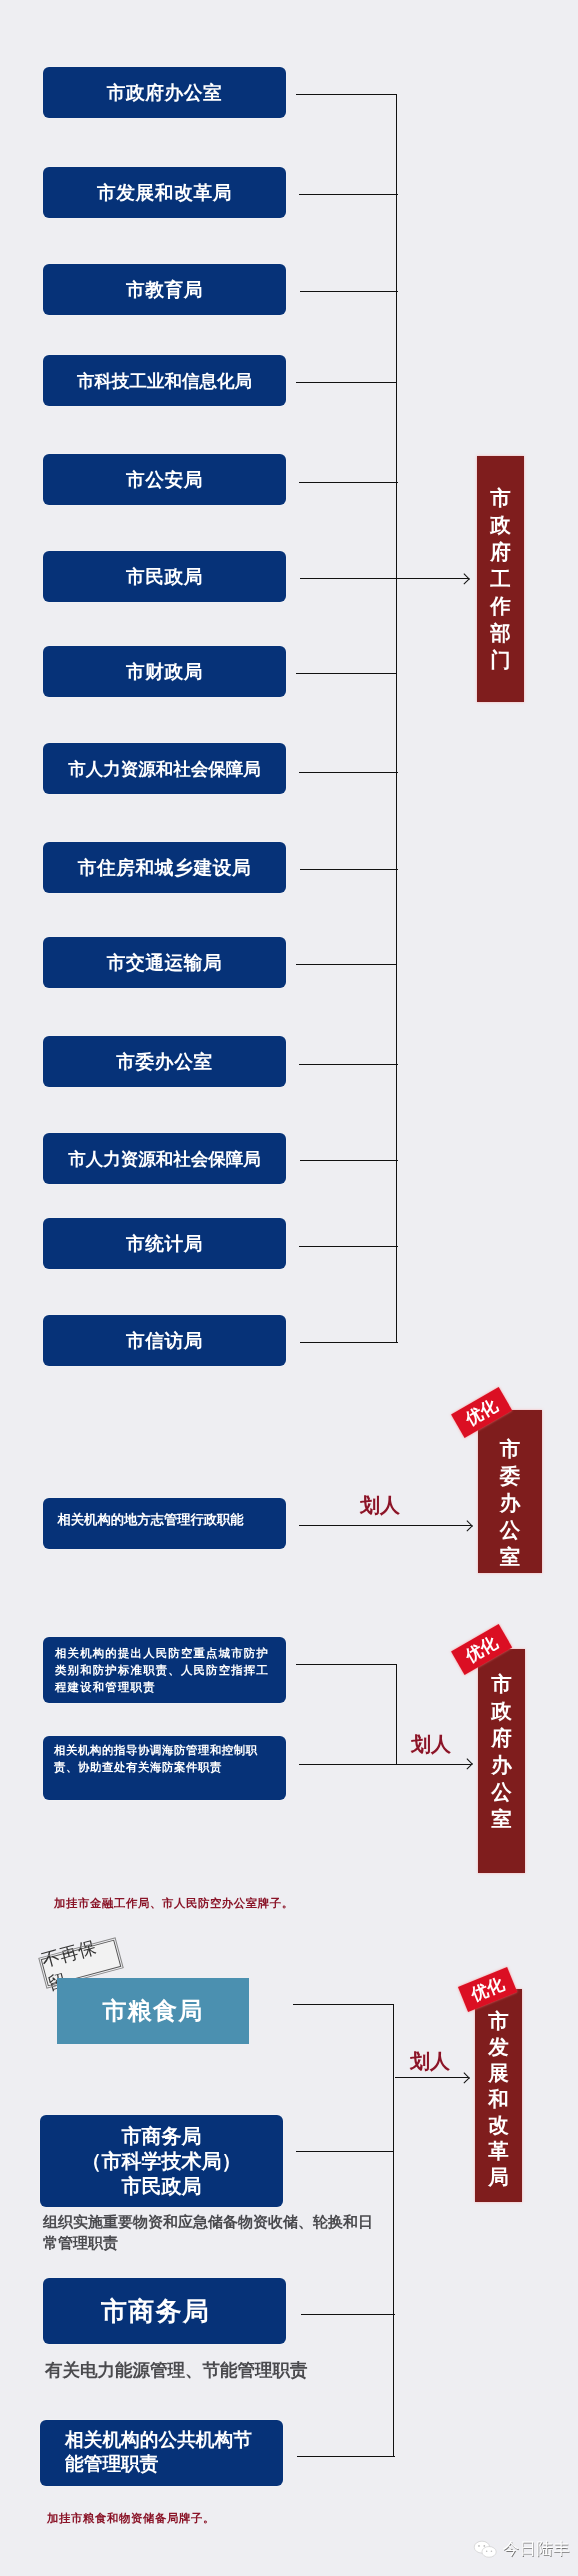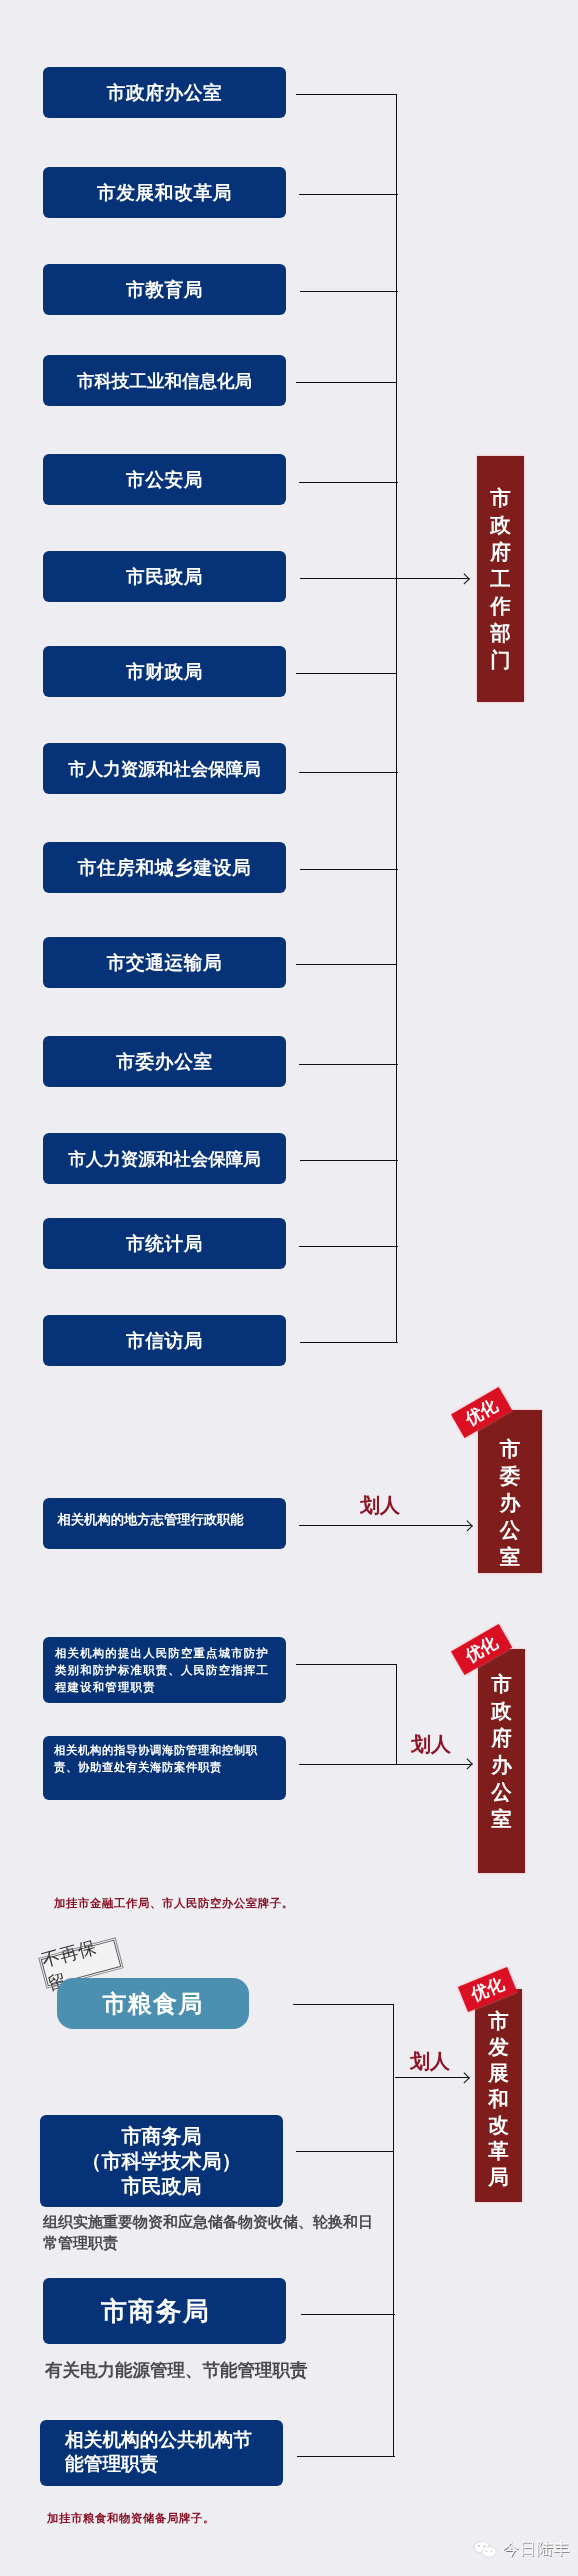--- a/index.html
+++ b/index.html
@@ -195,21 +195,21 @@
   </div>
 
   <span class="note-red" style="left:54px;top:1896px">加挂市金融工作局、市人民防空办公室牌子。</span>
 </div>
 
 <div>
 
   <div class="abs" style="left:43px;top:1949px;width:76px;height:28px;transform:rotate(-15deg);background:#f2f2f2;border:1.2px solid #555;outline:0.6px solid #888;outline-offset:1.2px;color:#333;font-size:18px;display:flex;align-items:center;justify-content:center;letter-spacing:0.6px;">
     <span>不再保留</span>
   </div>
-  <div class="abs" style="left:57px;top:1978px;width:192px;height:51px;background:#4b90b0;border-radius:16px;color:#fff;font-weight:bold;font-size:24px;display:flex;align-items:center;justify-content:center;letter-spacing:1.2px;">
+  <div class="abs" style="left:57px;top:1978px;width:192px;height:66px;background:#4b90b0;border-radius:0;color:#fff;font-weight:bold;font-size:24px;display:flex;align-items:center;justify-content:center;letter-spacing:1.2px;">
     <span>市粮食局</span>
   </div>
 
   <div class="desc-box" style="left:40px;top:2115px;height:92px;display:flex;flex-direction:column;align-items:center;justify-content:center;font-size:20px;line-height:25px;">
     <span>市商务局</span>
     <span>（市科学技术局）</span>
     <span>市民政局</span>
   </div>
   <span class="desc-grey" style="left:43px;top:2212px;width:337px;">组织实施重要物资和应急储备物资收储、轮换和日常管理职责</span>
 

